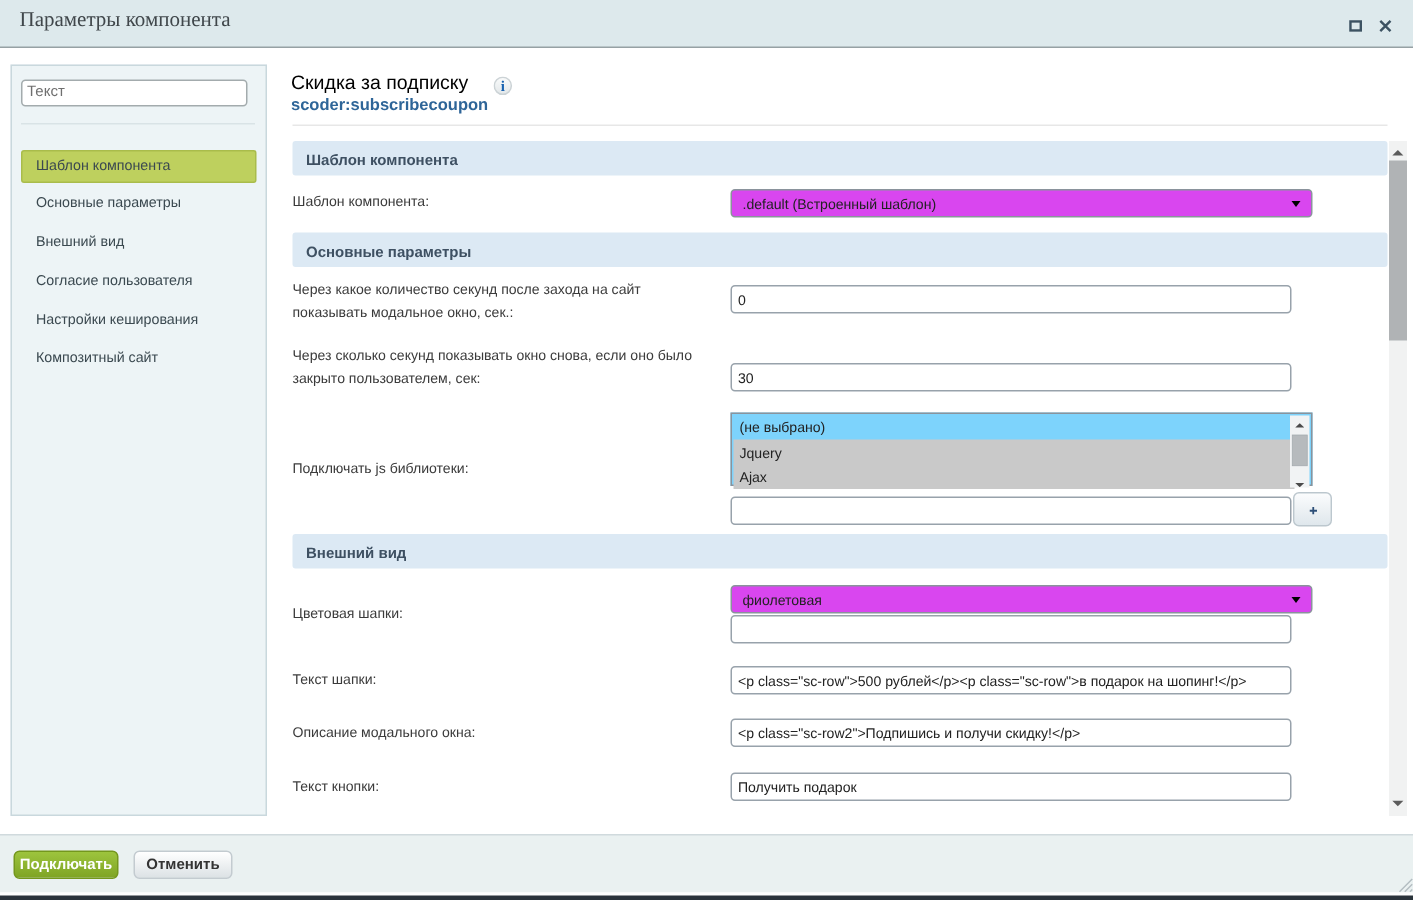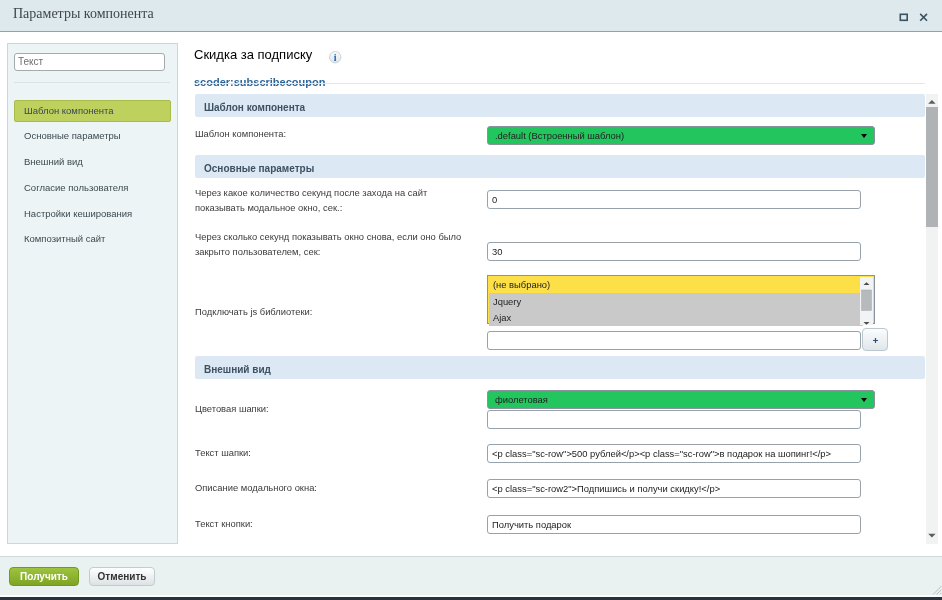--- a/index.html
+++ b/index.html
@@ -18,40 +18,40 @@
   #search { left:14px; top:53px; width:151px; height:18px; background:#fff;
     border:1px solid #a3abad; border-radius:3px; font-size:10px; color:#6f6f6f;
     line-height:16px; padding-left:3px; }
   #sep1 { left:14px; top:82px; width:156px; height:1px; background:#d9e3e6; }
   .mitem { left:24px; font-size:9.5px; line-height:15px; color:#3b4950; white-space:nowrap; }
   #active { left:14px; top:100px; width:157px; height:22px; background:#bed05e;
     border:1px solid #a9bc4b; border-radius:2px; }
 
   
   #h1 { left:194px; top:48px; font-size:13px; line-height:14px; font-weight:normal; color:#000; }
-  #scoder { left:194px; top:76px; font-size:11px; line-height:12px; font-weight:bold; color:#2e6598; }
+  #scoder { left:194px; top:64px; font-size:11px; line-height:12px; font-weight:bold; color:#2e6598; }
   #hsep { left:195px; top:83px; width:730px; height:1px; background:#e7e7e7; }
 
   .secbar { left:195px; width:730px; height:23px; background:#dce9f4; border-radius:2px; }
   .secbar span { position:absolute; left:9px; top:6.5px; font-size:10px; line-height:13px;
     font-weight:bold; color:#3e5062; }
 
   .lbl { font-size:9.4px; color:#3b3b3b; text-align:left; left:195px; width:274px;
     line-height:15px; }
   .inp { left:487px; width:374px; height:19px; background:#fff; border:1px solid #98a2ab;
     border-radius:3px; font-size:9.4px; color:#222; line-height:17px; padding-left:4px;
     white-space:nowrap; overflow:hidden; }
-  .sel { left:487px; width:388px; height:19px; background:#22c55e; border:1px solid #8a939c;
+  .sel { left:487px; width:388px; height:19px; background:#d946ef; border:1px solid #8a939c;
     border-radius:3px; font-size:9.4px; color:#222; line-height:17px; padding-left:7px; }
   .sel .arr { position:absolute; right:7px; top:7px; width:0; height:0;
     border-left:3px solid transparent; border-right:3px solid transparent;
     border-top:4.5px solid #000; }
 
   
-  #msel { left:487px; top:275px; width:388px; height:49px; background:#fde047;
+  #msel { left:487px; top:275px; width:388px; height:49px; background:#7dd3fc;
     border:1px solid #8a939c; }
   .mrow { position:absolute; left:1px; width:374px; height:17px; font-size:9.4px;
     color:#222; line-height:17px; padding-left:4px; }
   #msb { position:absolute; right:1px; top:1px; width:13px; height:48px; background:#f1f3f4; }
   #plus { left:862px; top:328px; width:26px; height:23px;
     background:linear-gradient(#fbfcfd,#dfe7ec); border:1px solid #bcc7ce; border-radius:4px; }
   #plus svg { position:absolute; left:10px; top:8.5px; }
 
   
   #sbar { left:926px; top:94px; width:12px; height:450px; background:#f1f2f2; }
@@ -157,19 +157,19 @@
     <div id="sthumb"></div>
     <svg style="position:absolute;left:0;top:0" width="12" height="13" viewBox="0 0 12 13">
       <path d="M2.2 9.7 L5.9 6 L9.6 9.7 Z" fill="#5c5c5c"></path>
     </svg>
     <svg style="position:absolute;left:0;bottom:0" width="12" height="13" viewBox="0 0 12 13">
       <path d="M2.2 2.8 L5.9 6.5 L9.6 2.8 Z" fill="#5c5c5c"></path>
     </svg>
   </div>
 
   <div class="abs" id="footer"></div>
-  <div class="abs" id="btn-save">Получить</div>
+  <div class="abs" id="btn-save">Подключать</div>
   <div class="abs" id="btn-cancel">Отменить</div>
   <svg class="abs" style="left:932px;top:585px" width="10" height="10" viewBox="0 0 10 10">
     <path d="M9.5 1 L1 9.5 M9.5 4.5 L4.5 9.5 M9.5 8 L8 9.5" stroke="#b4bec2" stroke-width="1"></path>
   </svg>
   <div class="abs" id="whiteline"></div>
   <div class="abs" id="darkstrip"></div>
 
 </body></html>

